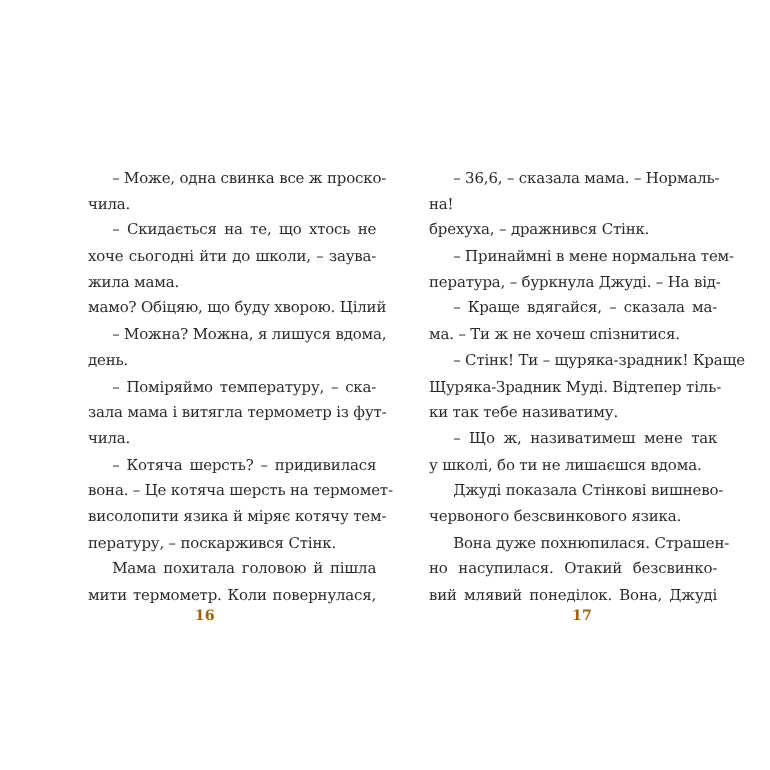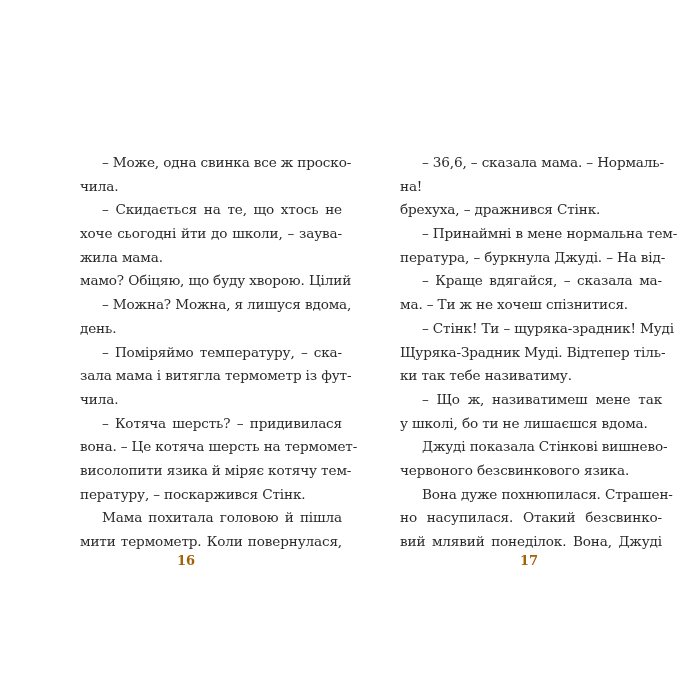--- a/index.html
+++ b/index.html
@@ -14,21 +14,21 @@
     overflow: hidden;
     font-family: "DejaVu Serif", "Liberation Serif", serif;
     color: #2a2a2a;
   }
   .page {
     position: absolute;
     top: 151px;
     width: 262px;
   }
   .page.left { left: 80px; }
-  .page.right { left: 390px; margin-left: 10px; }
+  .page.right { left: 390px; }
   .line {
     height: 23.7px;
     line-height: 23.7px;
     font-size: 13.6px;
     white-space: nowrap;
     letter-spacing: -0.15px;
   }
   .line.indent { padding-left: 22px; }
   .line.just {
     text-align: justify;
@@ -67,21 +67,21 @@
     <div class="line just">мити термометр. Коли повернулася,</div>
   </div>
 <div class="page right" id="right-page">
     <div class="line indent just">– 36,6, – сказала мама. – Нормаль-</div>
     <div class="line">на!</div>
     <div class="line">брехуха, – дражнився Стінк.</div>
     <div class="line indent just">– Принаймні в мене нормальна тем-</div>
     <div class="line just">пература, – буркнула Джуді. – На від-</div>
     <div class="line indent just">– Краще вдягайся, – сказала ма-</div>
     <div class="line">ма. – Ти ж не хочеш спізнитися.</div>
-    <div class="line indent just">– Стінк! Ти – щуряка-зрадник! Муді</div>
+    <div class="line indent just">– Стінк! Ти – щуряка-зрадник! Краще</div>
     <div class="line just">Щуряка-Зрадник Муді. Відтепер тіль-</div>
     <div class="line">ки так тебе називатиму.</div>
     <div class="line indent just">– Що ж, називатимеш мене так</div>
     <div class="line">у школі, бо ти не лишаєшся вдома.</div>
     <div class="line indent just">Джуді показала Стінкові вишнево-</div>
     <div class="line">червоного безсвинкового язика.</div>
     <div class="line indent just">Вона дуже похнюпилася. Страшен-</div>
     <div class="line just">но насупилася. Отакий безсвинко-</div>
     <div class="line just">вий млявий понеділок. Вона, Джуді</div>
   </div>

